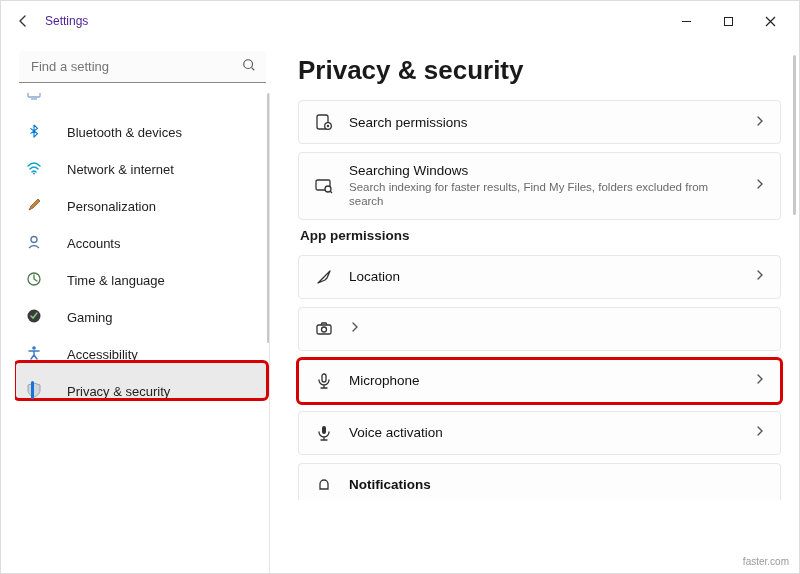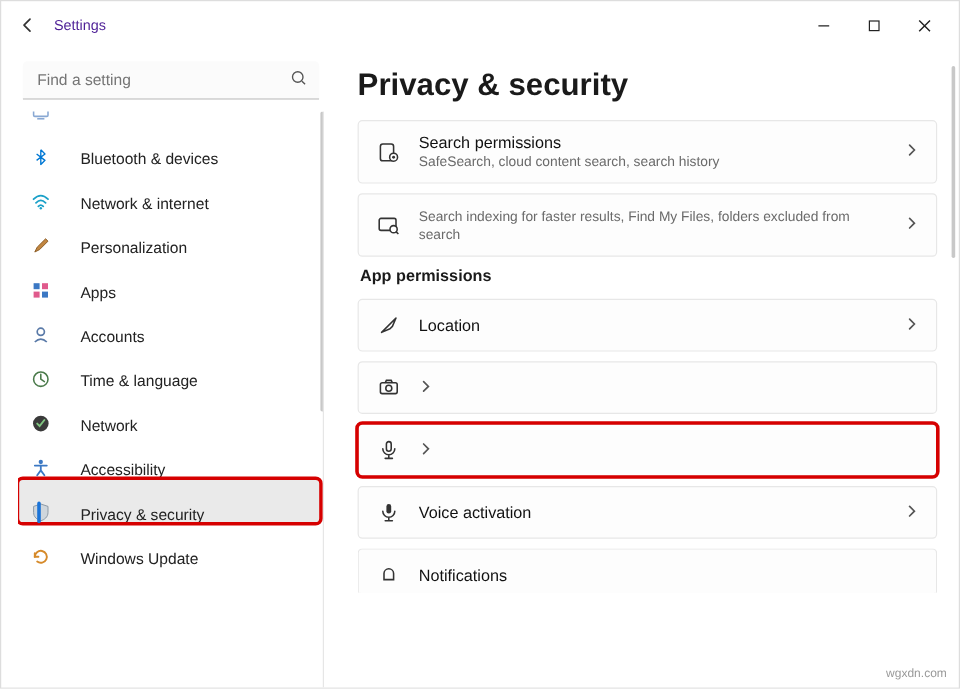--- a/index.html
+++ b/index.html
@@ -242,31 +242,20 @@
 
         <div class="nav-item">
           <span class="nav-icon">
             <svg width="16" height="16" viewBox="0 0 16 16">
                 <path d="M3 13 L5 9 L12 2 L14 4 L7 11 L3 13 Z" fill="#c28640" stroke="#8a5a22" stroke-width="0.8"></path>
               </svg>
           </span>
           <span>Personalization</span>
         </div>
 
-        <div class="nav-item">
-          <span class="nav-icon">
-            <svg width="16" height="16" viewBox="0 0 16 16">
-                <rect x="2" y="2" width="5" height="5" fill="#3b78c4"></rect>
-                <rect x="9" y="2" width="5" height="5" fill="#e05a8c"></rect>
-                <rect x="2" y="9" width="5" height="5" fill="#e05a8c"></rect>
-                <rect x="9" y="9" width="5" height="5" fill="#3b78c4"></rect>
-              </svg>
-          </span>
-          <span>Apps</span>
-        </div>
 
         <div class="nav-item">
           <span class="nav-icon">
             <svg width="16" height="16" viewBox="0 0 16 16">
                 <circle cx="8" cy="5.5" r="3" fill="none" stroke="#5a7aa8" stroke-width="1.4"></circle>
                 <path d="M3 14 Q8 9 13 14" fill="none" stroke="#5a7aa8" stroke-width="1.4"></path>
               </svg>
           </span>
           <span>Accounts</span>
         </div>
@@ -281,21 +270,21 @@
           <span>Time &amp; language</span>
         </div>
 
         <div class="nav-item">
           <span class="nav-icon">
             <svg width="16" height="16" viewBox="0 0 16 16">
                 <circle cx="8" cy="8" r="6.5" fill="#3a3a3a"></circle>
                 <path d="M5 8 L7 10 L11 5" stroke="#7fc47f" stroke-width="1.6" fill="none" stroke-linecap="round"></path>
               </svg>
           </span>
-          <span>Network</span>
+          <span>Gaming</span>
         </div>
 
         <div class="nav-item">
           <span class="nav-icon">
             <svg width="16" height="16" viewBox="0 0 16 16">
                 <circle cx="8" cy="3" r="1.8" fill="#3b78c4"></circle>
                 <path d="M3 6 L13 6 M8 6 V10 M8 10 L5 14 M8 10 L11 14" stroke="#3b78c4" stroke-width="1.5" stroke-linecap="round"></path>
               </svg>
           </span>
           <span>Accessibility</span>
@@ -303,65 +292,56 @@
 
         <div class="nav-item selected highlight-red" style="position:relative;">
           <span class="nav-icon">
             <svg width="16" height="16" viewBox="0 0 16 16">
                 <path d="M8 1 L14 3 V8 C14 12 11 14 8 15 C5 14 2 12 2 8 V3 Z" fill="#cfd6dc" stroke="#8a96a2" stroke-width="0.8"></path>
               </svg>
           </span>
           <span>Privacy &amp; security</span>
         </div>
 
-        <div class="nav-item">
-          <span class="nav-icon">
-            <svg width="16" height="16" viewBox="0 0 16 16">
-                <path d="M3 8 A5 5 0 1 1 5 12" stroke="#d68a2a" stroke-width="1.6" fill="none" stroke-linecap="round"></path>
-                <path d="M3 5 L3 8 L6 8" stroke="#d68a2a" stroke-width="1.6" fill="none" stroke-linecap="round"></path>
-              </svg>
-          </span>
-          <span>Windows Update</span>
-        </div>
       </div>
     </div>
 
     <div class="main">
       <div class="main-scrollhint"></div>
 
       <div class="page-title">Privacy &amp; security</div>
 
       <div class="card">
         <span class="lead-icon">
           <svg width="20" height="20" viewBox="0 0 20 20">
               <rect x="3" y="3" width="11" height="14" rx="2" stroke="#333" stroke-width="1.3" fill="none"></rect>
               <circle cx="14" cy="14" r="3.3" stroke="#333" stroke-width="1.3" fill="#fff"></circle>
               <circle cx="14" cy="14" r="1.2" fill="#333"></circle>
             </svg>
         </span>
         <div class="texts">
           <div class="title">Search permissions</div>
-          <div class="sub">SafeSearch, cloud content search, search history</div>
         </div>
         <span class="chev">
           <svg width="12" height="12" viewBox="0 0 12 12">
               <path d="M4 2 L8 6 L4 10" stroke="#555" stroke-width="1.4" fill="none" stroke-linecap="round"></path>
             </svg>
         </span>
       </div>
 
       <div class="card">
         <span class="lead-icon">
           <svg width="20" height="20" viewBox="0 0 20 20">
               <rect x="2" y="4" width="14" height="10" rx="1.5" stroke="#333" stroke-width="1.3" fill="none"></rect>
               <circle cx="14" cy="13" r="3" stroke="#333" stroke-width="1.3" fill="#fff"></circle>
               <line x1="16" y1="15" x2="18" y2="17" stroke="#333" stroke-width="1.3"></line>
             </svg>
         </span>
         <div class="texts">
+          <div class="title">Searching Windows</div>
           <div class="sub">Search indexing for faster results, Find My Files, folders excluded from search</div>
         </div>
         <span class="chev">
           <svg width="12" height="12" viewBox="0 0 12 12">
               <path d="M4 2 L8 6 L4 10" stroke="#555" stroke-width="1.4" fill="none" stroke-linecap="round"></path>
             </svg>
         </span>
       </div>
 
       <div class="section-label">App permissions</div>
@@ -397,20 +377,23 @@
         </span>
       </div>
 
       <div class="card highlight-red">
         <span class="lead-icon">
           <svg width="18" height="18" viewBox="0 0 18 18">
               <rect x="7" y="2" width="4" height="8" rx="2" stroke="#333" stroke-width="1.3" fill="none"></rect>
               <path d="M4 8 A5 5 0 0 0 14 8 M9 13 V16 M6 16 H12" stroke="#333" stroke-width="1.3" fill="none" stroke-linecap="round"></path>
             </svg>
         </span>
+        <div class="texts">
+          <div class="title">Microphone</div>
+        </div>
         <span class="chev">
           <svg width="12" height="12" viewBox="0 0 12 12">
               <path d="M4 2 L8 6 L4 10" stroke="#555" stroke-width="1.4" fill="none" stroke-linecap="round"></path>
             </svg>
         </span>
       </div>
 
       <div class="card">
         <span class="lead-icon">
           <svg width="18" height="18" viewBox="0 0 18 18">
@@ -421,27 +404,27 @@
         <div class="texts">
           <div class="title">Voice activation</div>
         </div>
         <span class="chev">
           <svg width="12" height="12" viewBox="0 0 12 12">
               <path d="M4 2 L8 6 L4 10" stroke="#555" stroke-width="1.4" fill="none" stroke-linecap="round"></path>
             </svg>
         </span>
       </div>
 
-      <div class="card" style="margin-bottom:0; border-bottom:none; border-radius:4px 4px 0 0; padding-bottom:4px;">
+      <div class="card" style="margin-bottom:0; border-bottom:none; border-radius:4px 4px 0 0; padding-bottom:4px;font-weight:bold;">
         <span class="lead-icon">
           <svg width="18" height="18" viewBox="0 0 18 18">
               <path d="M5 13 V8 A4 4 0 0 1 13 8 V13 H5 Z" stroke="#333" stroke-width="1.3" fill="none"></path>
             </svg>
         </span>
         <div class="texts">
           <div class="title">Notifications</div>
         </div>
       </div>
 
-      <div class="truncated">wgxdn.com</div>
+      <div class="truncated">faster.com</div>
     </div>
   </div>
 </div>
 
 </body></html>

